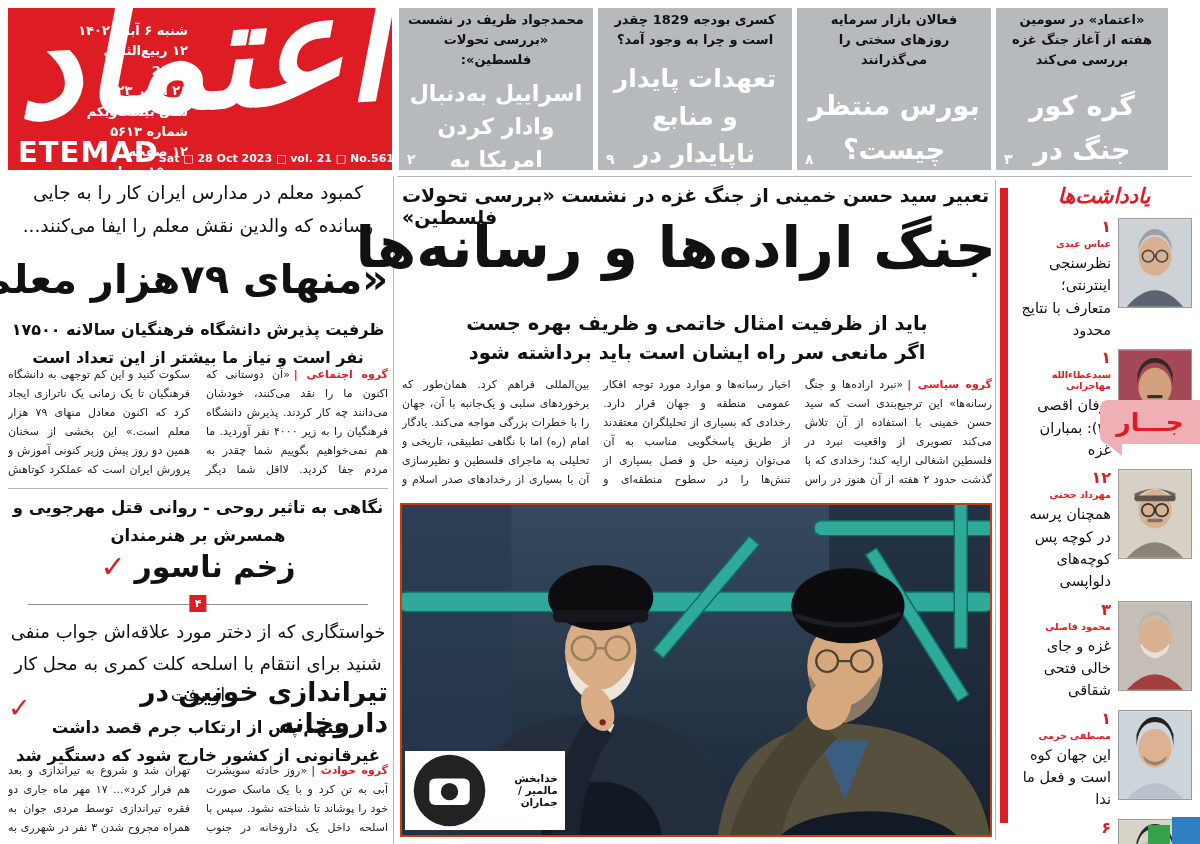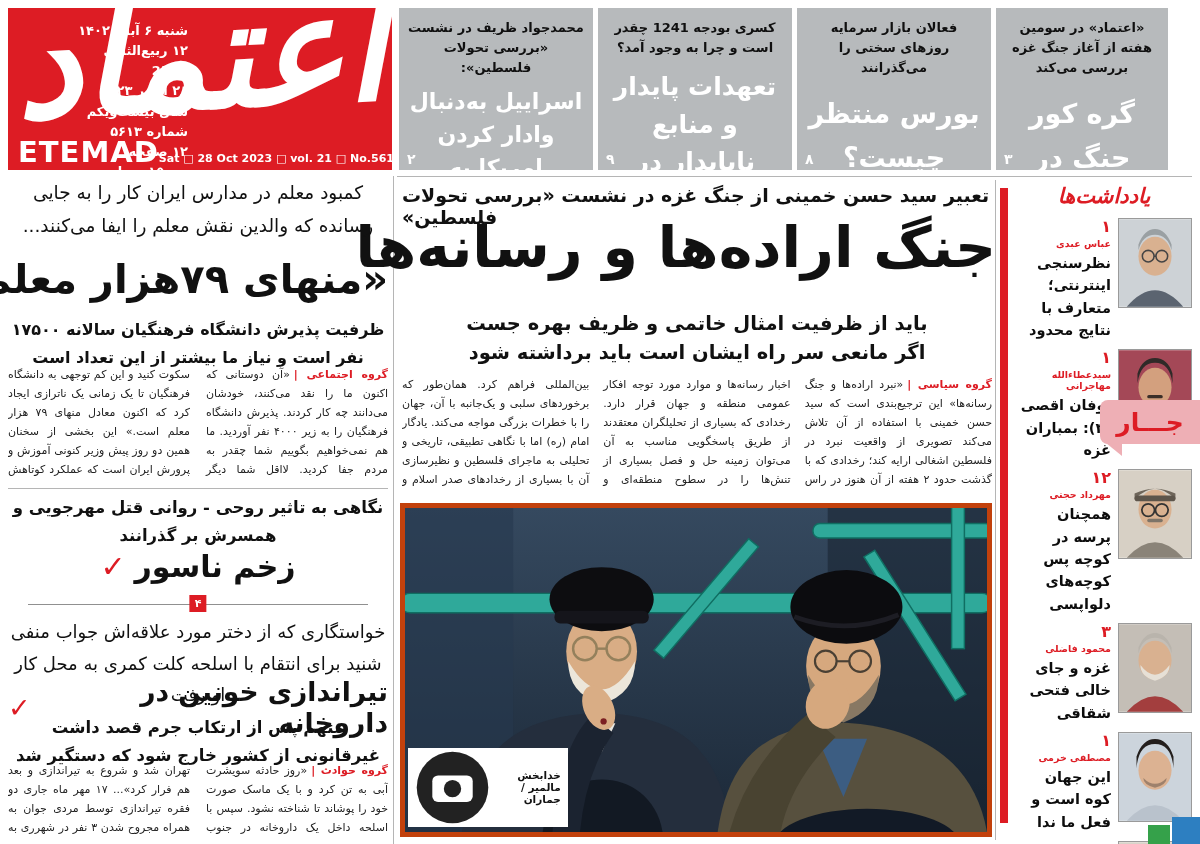--- a/index.html
+++ b/index.html
@@ -24,21 +24,21 @@
     color:#fff; font-size:13px; font-weight:bold; line-height:1.55; direction:rtl;
   }
   .masthead-en {
     position:absolute; left:10px; right:8px; bottom:3px; direction:ltr;
     display:flex; align-items:baseline; color:#fff;
   }
   .logo-en { font-size:29px; font-weight:bold; letter-spacing:1px; line-height:1; }
   .info-en { font-size:11px; font-weight:bold; white-space:nowrap; }
 
   
-  .topbox { top:8px; height:162px; width:194px; background:var(--box_gray,#b7babc); padding:10px 9px 8px; }
+  .topbox { top:8px; height:162px; width:194px; background:var(--box_gray,#b7babc); padding:2px 9px 8px; }
   .topbox .k { font-size:13px; font-weight:bold; text-align:center; line-height:1.55; color:#101010; }
   .topbox .t { color:#ffffff; font-weight:bold; text-align:center; margin-top:7px; }
   .t-sm { font-size:22px; line-height:1.5; }
   .t-md { font-size:25px; line-height:1.5; margin-top:10px !important; }
   .t-lg { font-size:27px; line-height:1.6; margin-top:14px !important; }
   .topbox .pg { position:absolute; left:8px; bottom:3px; color:#fff; font-size:14px; font-weight:bold; }
 
   
   .hline { height:1px; background:#b5b5b5; }
   .vline { width:1px; background:#b5b5b5; }
@@ -46,21 +46,21 @@
   
   .ctr-kicker { left:402px; top:184px; width:590px; text-align:left; font-weight:bold; font-size:19px; }
   .ctr-head   { left:398px; top:214px; width:598px; text-align:center; font-weight:bold; font-size:57px; white-space:nowrap; letter-spacing:-1px; }
   .ctr-deck1  { left:402px; top:312px; width:590px; text-align:center; font-weight:bold; font-size:19.5px; }
   .ctr-deck2  { left:402px; top:341px; width:590px; text-align:center; font-weight:bold; font-size:19.5px; }
   .bodytxt { font-size:11px; line-height:1.72; text-align:justify; color:#222; overflow:hidden; }
   .ctr-body { left:402px; top:376px; width:590px; height:120px; column-count:3; column-gap:14px; }
   .byline { color:var(--brand_red,#dd1c24); font-weight:bold; margin-left:4px; }
 
   
-  .photo { left:400px; top:503px; width:592px; height:334px; border:5px solid #c2410c; overflow:hidden; background:#223042; }
+  .photo { left:400px; top:503px; width:592px; height:334px; border:2px solid #c2410c; overflow:hidden; background:#223042; }
   .photo svg { display:block; width:100%; height:100%; }
   .photo-caption {
     position:absolute; left:3px; bottom:5px; background:#ffffff; padding:2px 7px;
     font-size:10.5px; font-weight:bold; display:flex; align-items:center; gap:5px; direction:rtl;
   }
 
   
   .lc { left:8px; width:380px; }
   .center { text-align:center; }
   .lc-kicker1 { top:176px; font-weight:normal; font-size:18.5px; line-height:1.8; }
@@ -83,21 +83,21 @@
   
   .red-vbar { left:1000px; top:188px; width:8px; height:635px; background:var(--brand_red,#dd1c24); }
   .sb { left:1016px; top:184px; width:176px; }
   .sb-title { text-align:center; color:var(--brand_red,#dd1c24); font-weight:bold; font-size:21px; margin-bottom:10px;font-style:italic; }
   .sb-item { display:flex; gap:7px; margin-bottom:8px; min-height:95px; }
   .sb-photo { width:74px; height:90px; border:1px solid #9a9a9a; flex:0 0 auto; }
   .sb-photo svg { display:block; width:100%; height:100%; }
   .sb-text { flex:1 1 auto; text-align:right; }
   .sb-num { color:var(--brand_red,#dd1c24); font-weight:bold; font-size:16px; line-height:1.1; }
   .sb-author { color:var(--brand_red,#dd1c24); font-size:9.5px; font-weight:bold; margin:2px 0 3px; }
-  .sb-t { font-weight:bold; font-size:14.5px; line-height:1.55; color:#0d0d0d; }
+  .sb-t { font-weight:normal; font-size:14.5px; line-height:1.55; color:#0d0d0d; }
 
   .ribbon {
     left:1100px; top:400px; width:100px; height:44px; background:var(--pink,#eeafb5);
     border-radius:8px 0 0 8px; display:flex; align-items:center; justify-content:center;
     color:var(--brand_red,#dd1c24); font-weight:bold; font-size:25px; z-index:5;
   }
   .ribbon::after {
     content:""; position:absolute; left:6px; bottom:-12px;
     border-right:16px solid var(--pink,#eeafb5); border-bottom:13px solid transparent;
   }
@@ -125,21 +125,21 @@
       <span class="info-en">Sat □ 28 Oct 2023 □ vol. 21 □ No.5613 □ 12 Pages □ 150000 Rials</span>
     </div>
   </div>
 
   <div class="abs topbox" style="left:399px">
     <div class="k">محمدجواد ظریف در نشست «بررسی تحولات فلسطین»:</div>
     <div class="t t-sm">اسراییل به‌دنبال وادار کردن امریکا به درگیری با ایران است</div>
     <div class="pg">۲</div>
   </div>
   <div class="abs topbox" style="left:598px">
-    <div class="k">کسری بودجه 1241 چقدر است و چرا به وجود آمد؟</div>
+    <div class="k">کسری بودجه 1829 چقدر است و چرا به وجود آمد؟</div>
     <div class="t t-md">تعهدات پایدار و منابع ناپایدار در بودجه‌ریزی</div>
     <div class="pg">۹</div>
   </div>
   <div class="abs topbox" style="left:797px">
     <div class="k">فعالان بازار سرمایه روزهای سختی را می‌گذرانند</div>
     <div class="t t-lg">بورس منتظر چیست؟</div>
     <div class="pg">۸</div>
   </div>
   <div class="abs topbox" style="left:996px; width:172px">
     <div class="k">«اعتماد» در سومین هفته از آغاز جنگ غزه بررسی می‌کند</div>
@@ -227,21 +227,21 @@
 
   <div class="abs lc lc-kicker1 center">کمبود معلم در مدارس ایران کار را به جایی رسانده که والدین نقش معلم را ایفا می‌کنند...</div>
   <div class="abs lc lc-head1 center">«منهای ۷۹هزار معلم»</div>
   <div class="abs lc lc-deck1 center">ظرفیت پذیرش دانشگاه فرهنگیان سالانه ۱۷۵۰۰ نفر است و نیاز ما بیشتر از این تعداد است</div>
   <div class="abs lc bodytxt lc-body1">
     <span class="byline">گروه اجتماعی |</span><span>«آن دوستانی که اکنون ما را نقد می‌کنند، خودشان می‌دانند چه کار کردند. پذیرش دانشگاه فرهنگیان را به زیر ۴۰۰۰ نفر آوردید. ما هم نمی‌خواهیم بگوییم شما چقدر به مردم جفا کردید. لااقل شما دیگر سکوت کنید و این کم توجهی به دانشگاه فرهنگیان تا یک زمانی یک ناترازی ایجاد کرد که اکنون معادل منهای ۷۹ هزار معلم است.» این بخشی از سخنان همین دو روز پیش وزیر کنونی آموزش و پرورش ایران است که عملکرد کوتاهش در این وزارتخانه فریاد و انتقاد بسیاری را به همراه داشته چه از منتقدان دولت کنونی و چه حتی حامیان آن. خلاصه ماجرا این است که...</span>
     
   </div>
   <div class="abs hline lc lc-hr" style="left:8px; width:380px"></div>
 
-  <div class="abs lc lc-kicker2 center">نگاهی به تاثیر روحی - روانی قتل مهرجویی و همسرش بر گذرانند</div>
+  <div class="abs lc lc-kicker2 center">نگاهی به تاثیر روحی - روانی قتل مهرجویی و همسرش بر هنرمندان</div>
   <div class="abs lc lc-head2 checkrow">
     <span>زخم ناسور</span>
     <span class="chk chk-lg">✓</span>
   </div>
   <div class="div4">
     <span>۴</span>
   </div>
 
   <div class="abs lc lc-kicker3 center">خواستگاری که از دختر مورد علاقه‌اش جواب منفی شنید برای انتقام با اسلحه کلت کمری به محل کار او رفت</div>
   <div class="abs lc lc-head3 checkrow">

